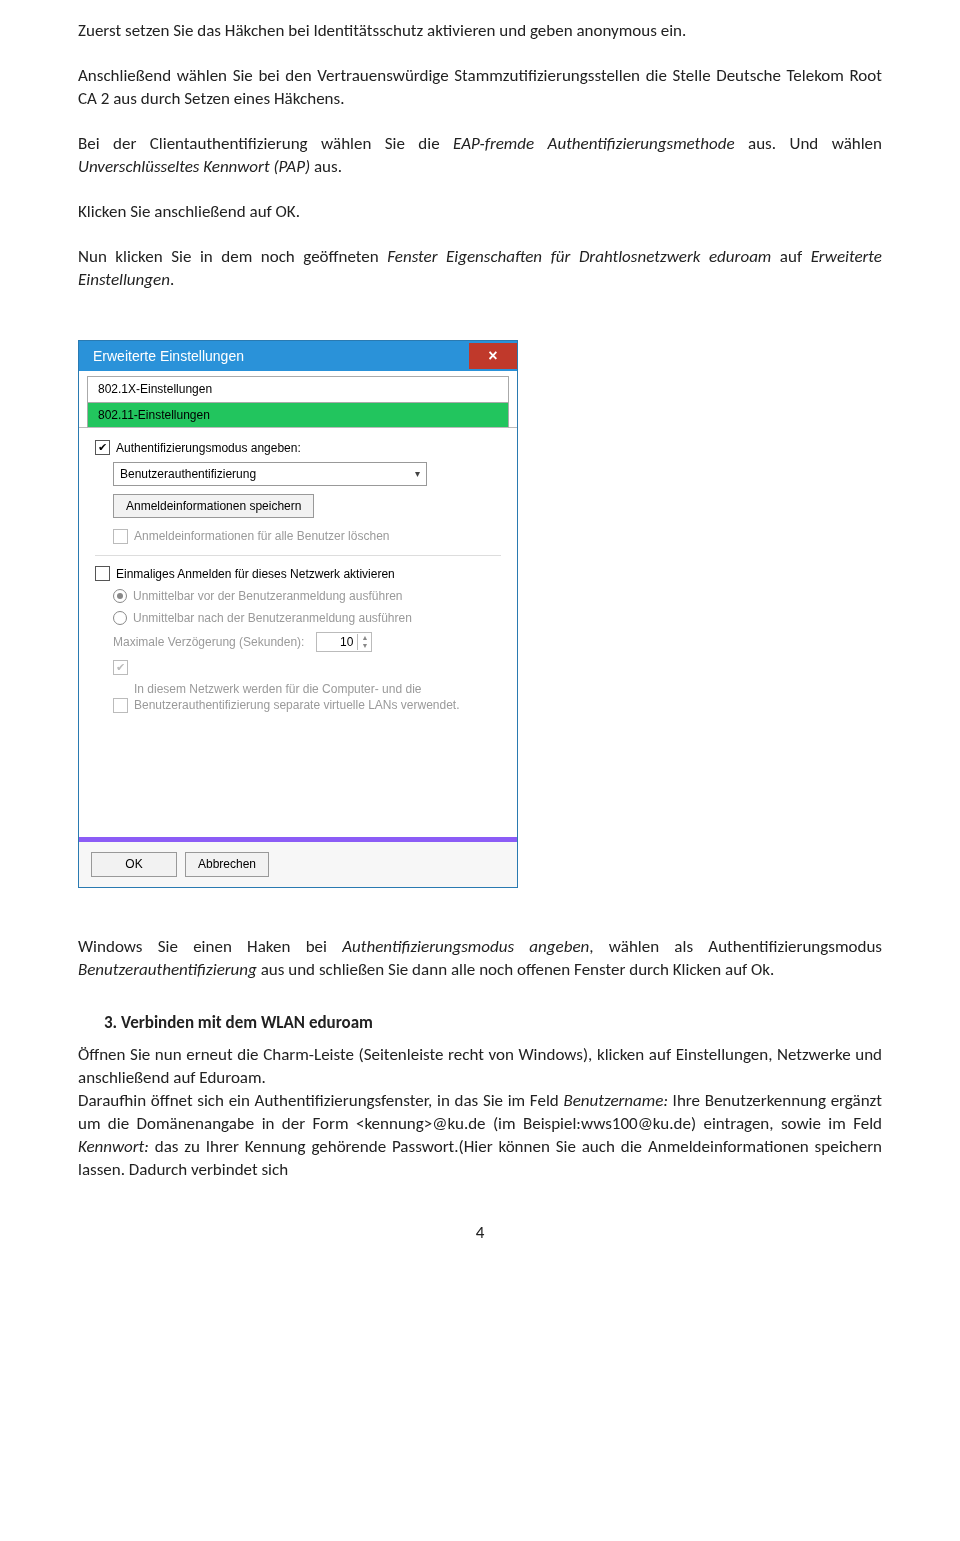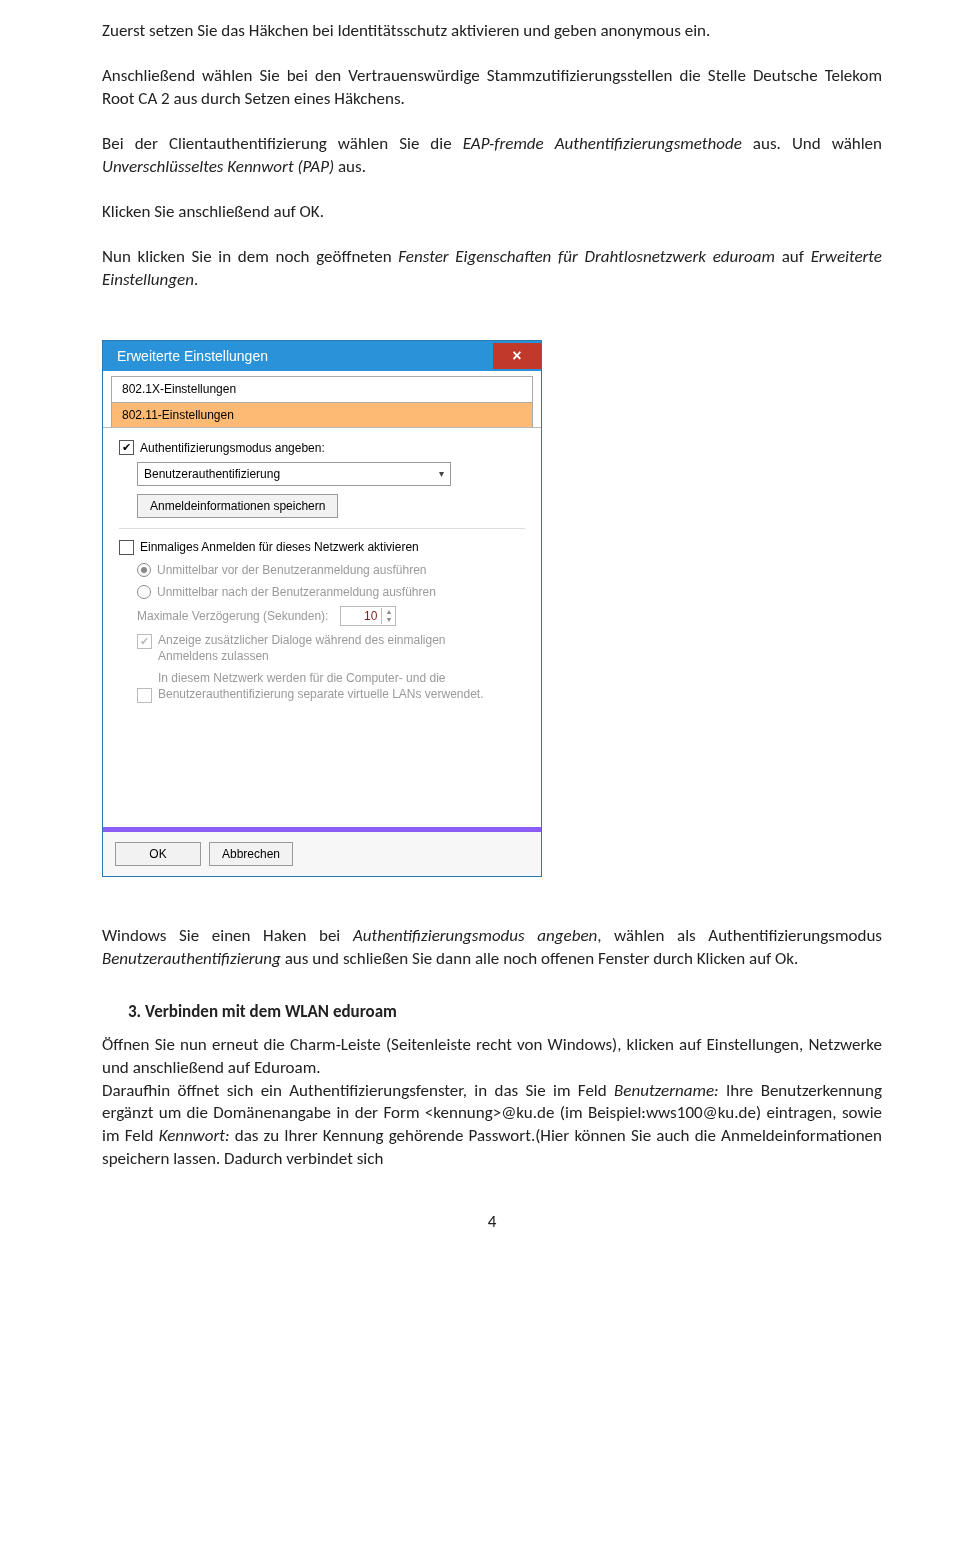--- a/index.html
+++ b/index.html
@@ -5,21 +5,21 @@
   html, body {
     margin: 0;
     padding: 0;
     background: #ffffff;
     font-family: Calibri, "Segoe UI", Arial, sans-serif;
     color: #222;
   }
   .page {
     width: 960px;
     margin: 0 auto;
-    padding: 20px 78px 40px 102px;
+    padding: 20px 78px 40px 78px;
     box-sizing: border-box;
     font-size: 17px;
     line-height: 1.35;
   }
   .para {
     margin: 0 0  0;
     text-align: justify;
   }
   .para + .para { margin-top: 22px; }
   em, .ital { font-style: italic; }
@@ -64,21 +64,21 @@
   .tab {
     border: 1px solid #aaa;
     border-bottom: none;
     padding: 4px 10px 4px 10px;
     background: #fff;
     font-size: 12px;
     position: relative;
     top: 1px;
   }
   .tab.inactive {
-    background: #fdba74;
+    background: #22c55e;
     border-bottom: 1px solid #bbb;
   }
   .dbody {
     padding: 12px 16px 8px 16px;
   }
   .row {
     display: flex;
     align-items: center;
     gap: 6px;
     margin-bottom: 6px;
@@ -138,21 +138,21 @@
     display: inline-flex;
     align-items: center;
   }
   .spin input {
     border: none;
     width: 32px;
     text-align: right;
     padding: 2px 4px;
     font-family: inherit;
     font-size: 12px;
-    color:#7f1d1d;
+    color:#000000;
     background:#fff;
   }
   .spinbtns {
     display: flex;
     flex-direction: column;
     border-left: 1px solid #bbb;
   }
   .spinbtns span {
     font-size: 7px;
     line-height: 8px;
@@ -227,20 +227,24 @@
         <div class="combo">
           <span>Benutzerauthentifizierung</span>
           <span class="caret">▾</span>
         </div>
       </div>
 
       <div class="row indent1" style="margin-top:8px">
         <span class="winbtn">Anmeldeinformationen speichern</span>
       </div>
 
+      <div class="row indent1 disabled-text" style="margin-top:10px">
+        <span class="chk disabled"></span>
+        <span>Anmeldeinformationen für alle Benutzer löschen</span>
+      </div>
 
       <div class="sep"></div>
 
       <div class="row">
         <span class="chk"></span>
         <span>Einmaliges Anmelden für dieses Netzwerk aktivieren</span>
       </div>
 
       <div class="row indent1 disabled-text">
         <span class="radio">
@@ -260,21 +264,20 @@
           <input disabled="" value="10" style="">
           <span class="spinbtns">
             <span>▲</span>
             <span>▼</span>
           </span>
         </span>
       </div>
 
       <div class="row indent1 disabled-text" style="align-items:flex-start">
         <span class="chk disabled" style="margin-top:2px">✔</span>
-        <span style="max-width:330px">Anzeige zusätzlicher Dialoge während des einmaligen Anmeldens zulassen</span>
       </div>
 
       <div class="row indent1 disabled-text" style="align-items:flex-end">
         <span class="chk disabled" style="margin-top:2px"></span>
         <span style="max-width:330px">In diesem Netzwerk werden für die Computer- und die Benutzerauthentifizierung separate virtuelle LANs verwendet.</span>
       </div>
 
       <div style="height:110px"></div>
     </div>
 

